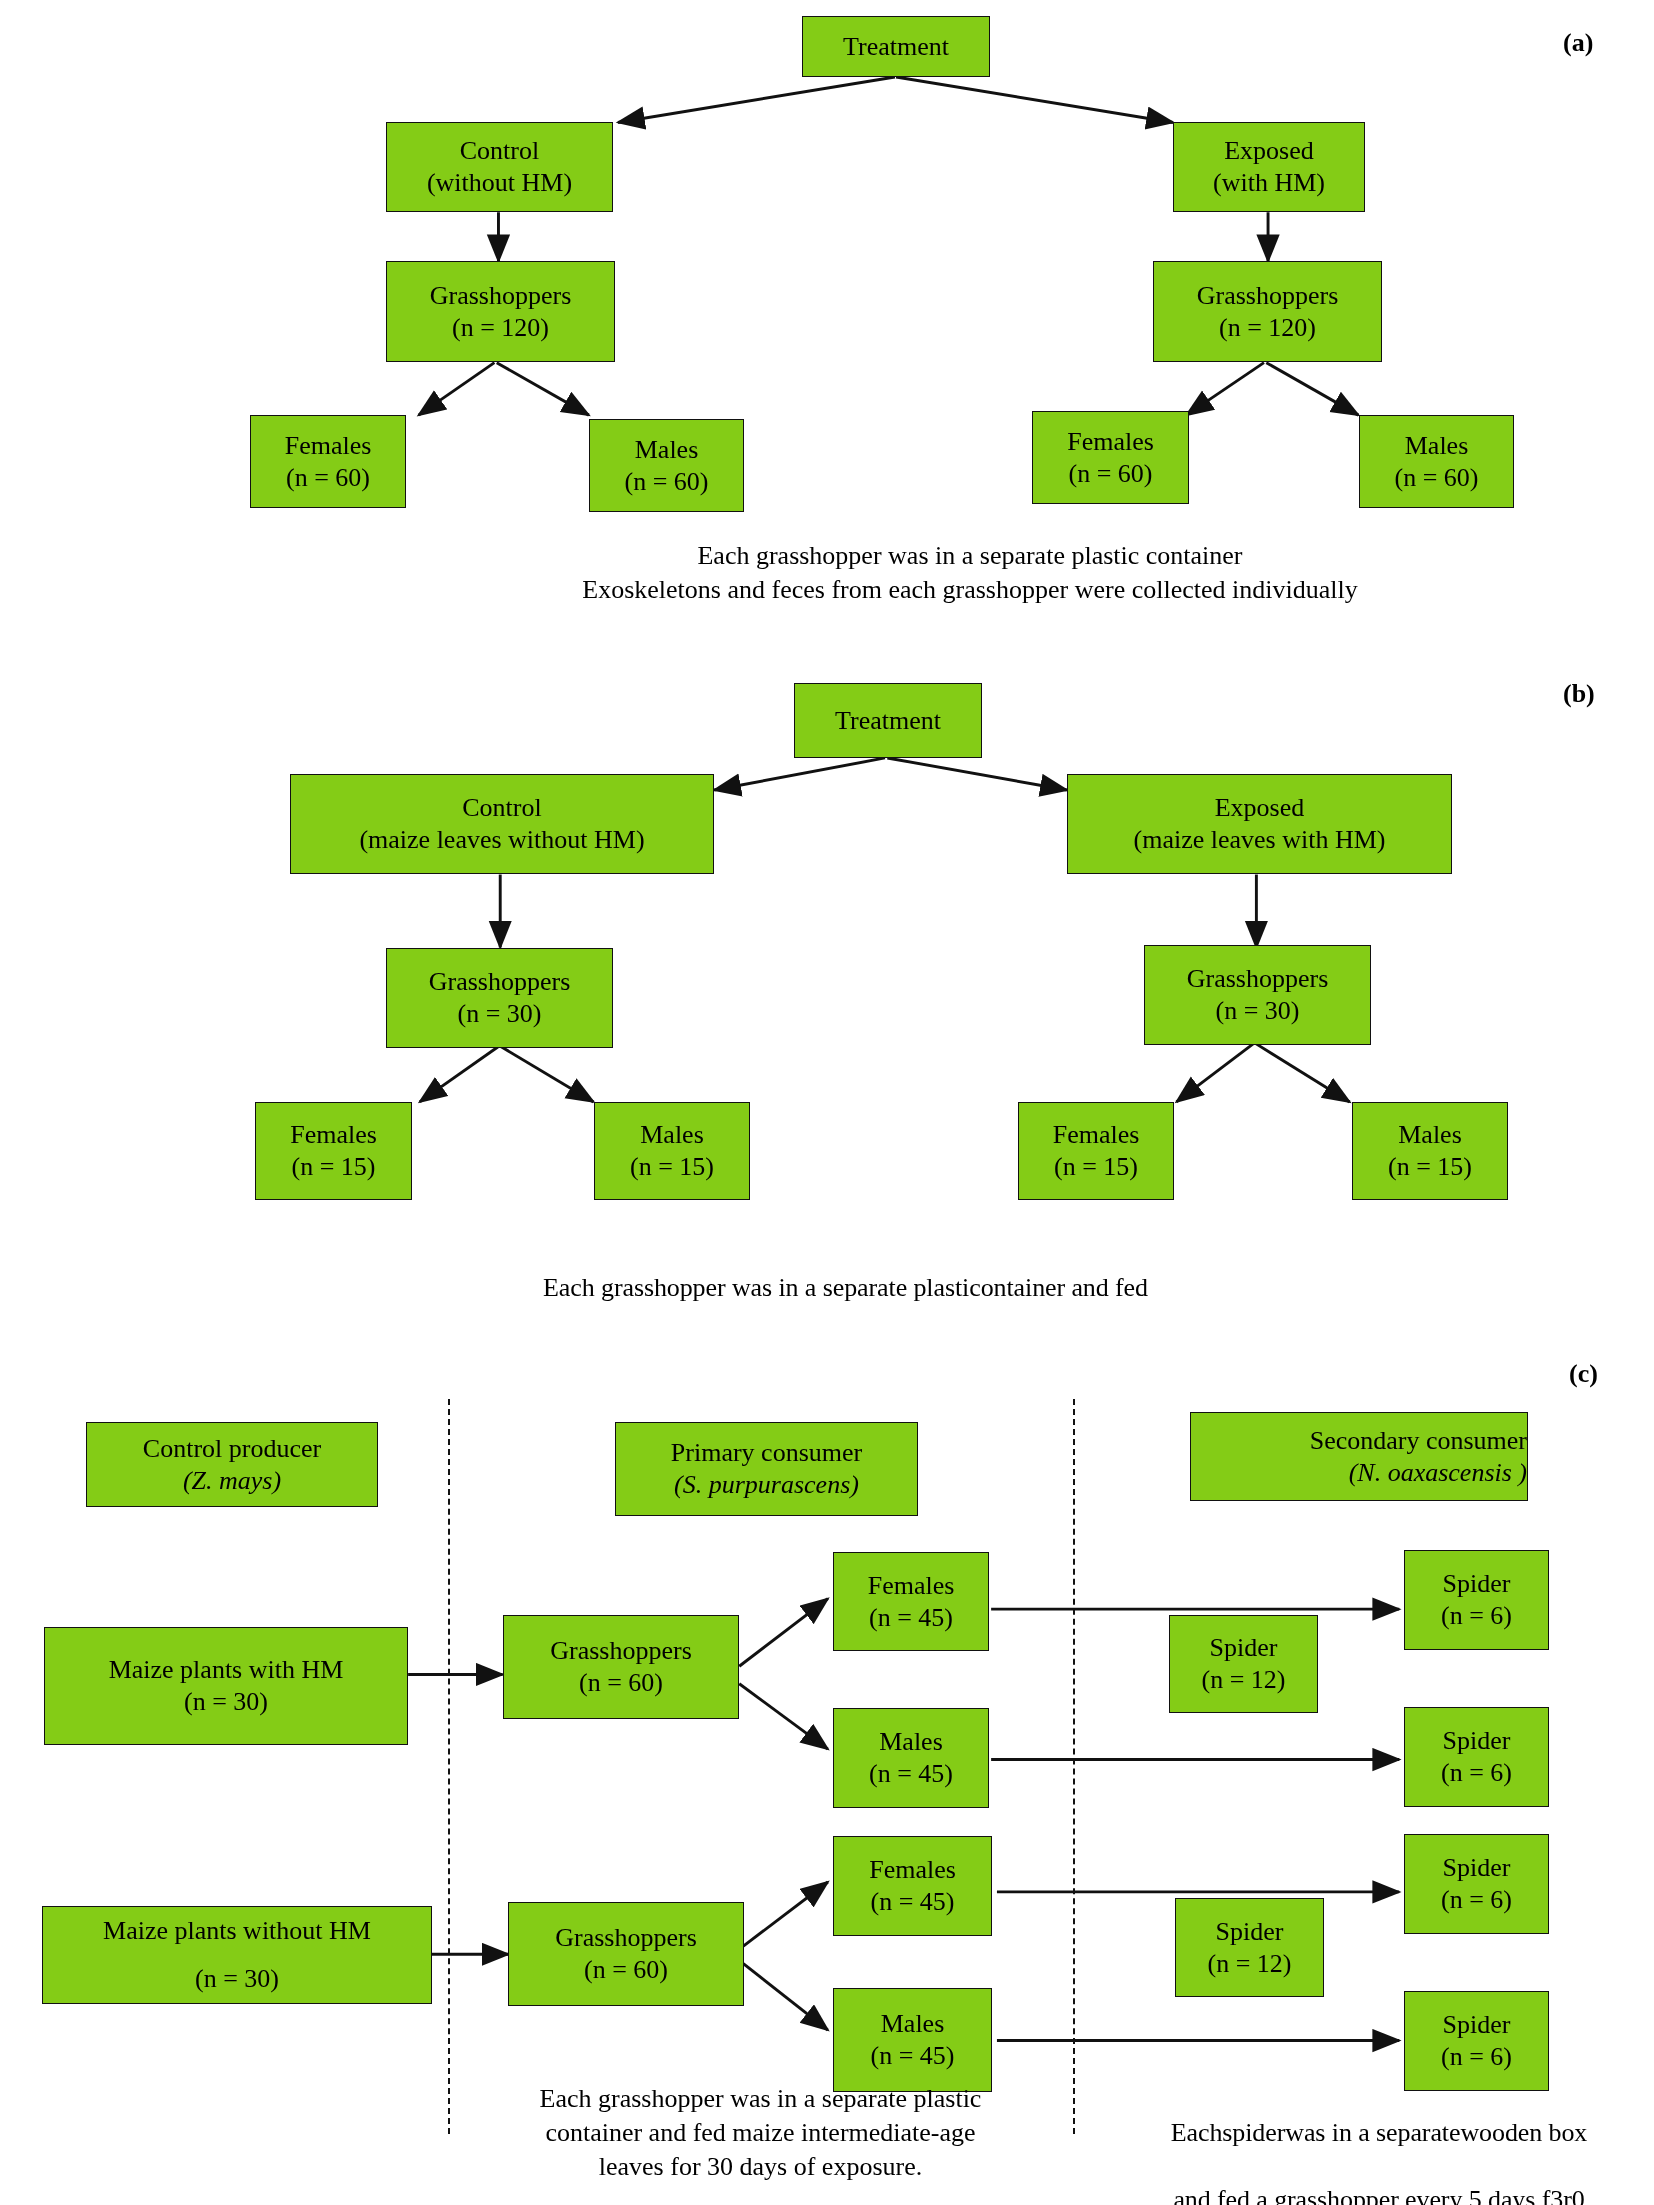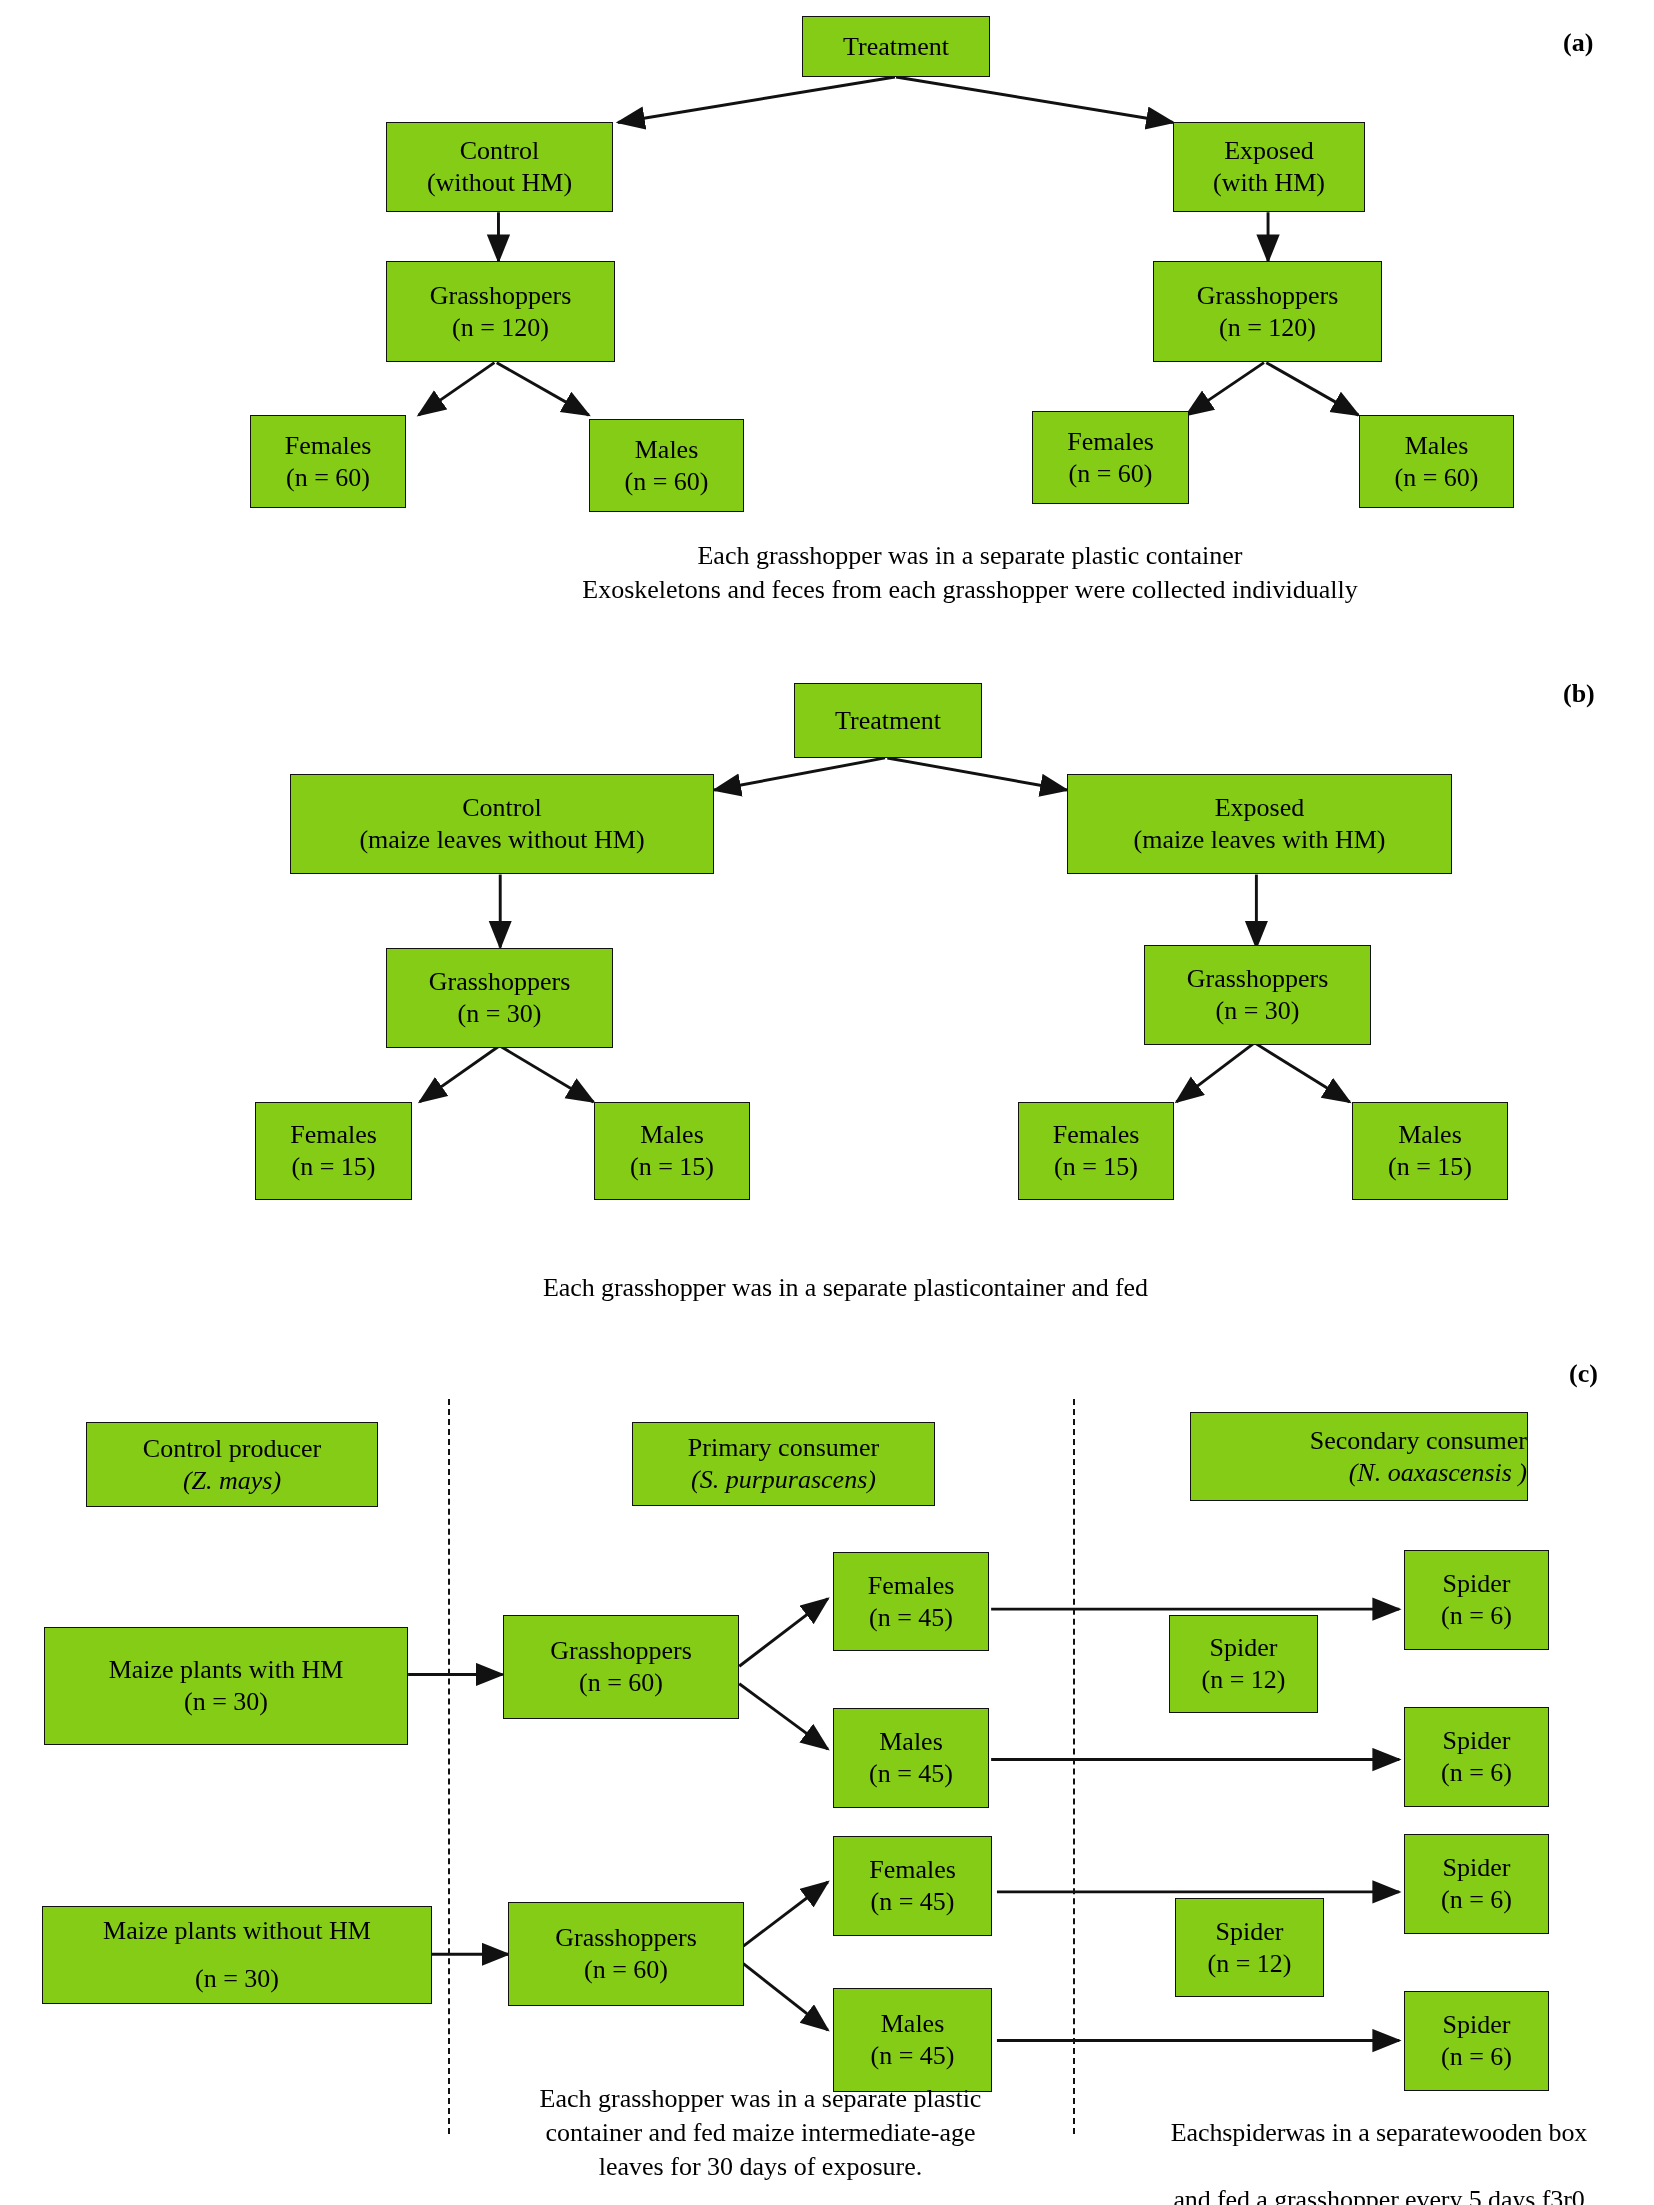--- a/index.html
+++ b/index.html
@@ -217,21 +217,21 @@
 <div class="panel-letter" style="left:1569px; top:1359px;">(c)</div>
 
 <div class="divider" style="left:448px; top:1399px; height:735px;"></div>
 <div class="divider" style="left:1073px; top:1399px; height:735px;"></div>
 
 <div class="nbox italicline" style="left:86px; top:1422px; width:292px; height:85px;">
   <span class="l1">Control producer</span>
   <span class="l2">(Z. mays)</span>
 </div>
 
-<div class="nbox italicline" style="left:615px; top:1422px; width:303px; height:84px;margin-left:17px;">
+<div class="nbox italicline" style="left:615px; top:1422px; width:303px; height:94px;">
   <span class="l1">Primary consumer</span>
   <span class="l2">(S. purpurascens)</span>
 </div>
 
 <div class="nbox italicline" style="left:1190px; top:1412px; width:338px; height:89px;align-items:flex-end;">
   <span class="l1">Secondary consumer</span>
   <span class="l2">(N. oaxascensis )</span>
 </div>
 
 <div class="nbox" style="left:44px; top:1627px; width:364px; height:118px;">

